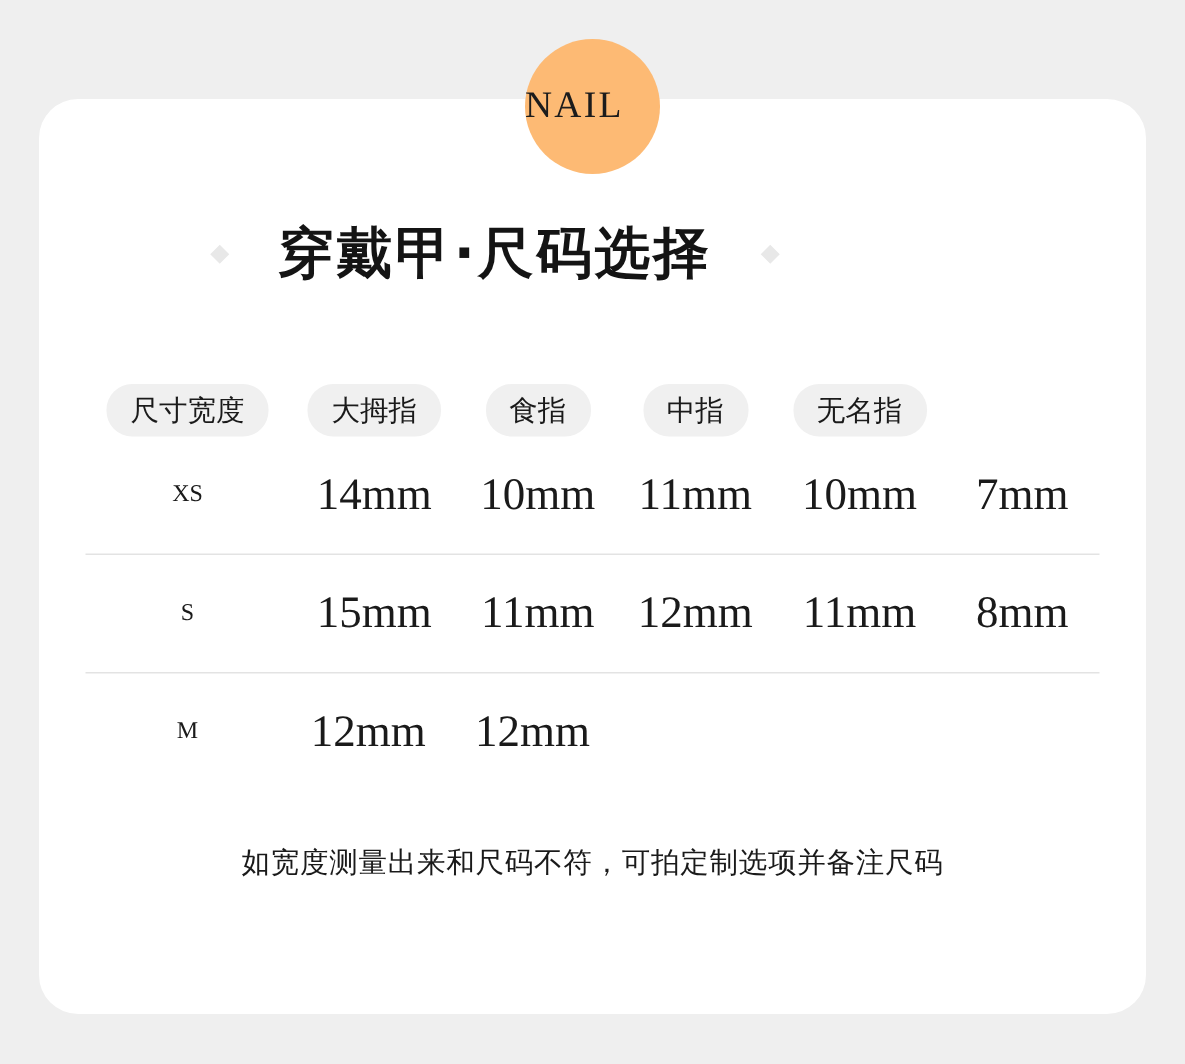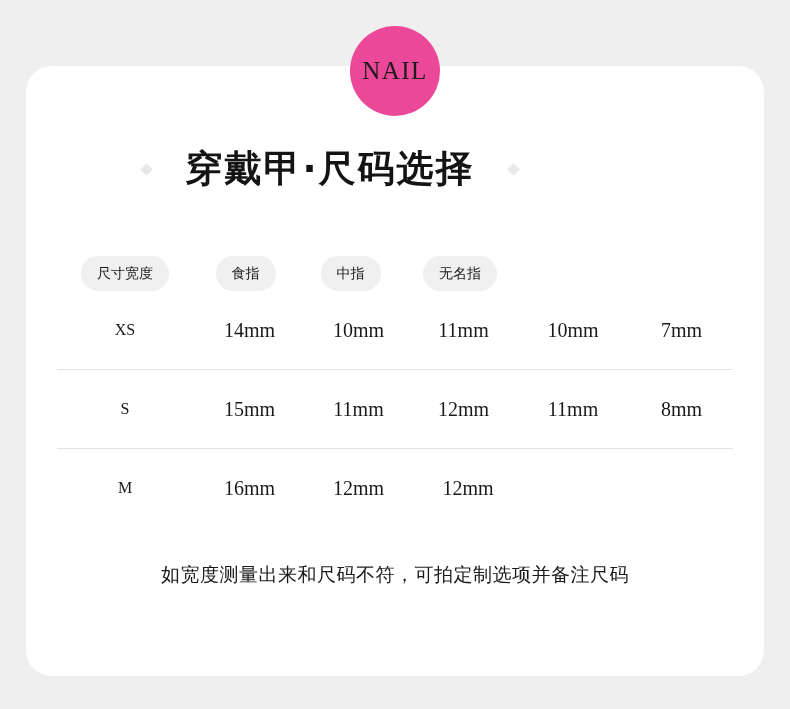--- a/index.html
+++ b/index.html
@@ -27,24 +27,23 @@
     background: #ffffff;
     border-radius: 26px;
   }
   .badge {
     position: absolute;
     left: 350px;
     top: 26px;
     width: 90px;
     height: 90px;
     border-radius: 50%;
-    background: #ec4899;
-    display: flex;
-    align-items: center;
-    justify-content: center;
+    background: #fdba74;
+    display: flex;
+    align-items: center;
     z-index: 5;
   }
   .badge-text {
     font-family: "Liberation Serif", serif;
     font-size: 25px;
     letter-spacing: 1.5px;
     color: #1c1c1c;
   }
   .title-row {
     position: absolute;
@@ -89,42 +88,42 @@
   .pill {
     background: #f0f0f0;
     border-radius: 17px;
     height: 35px;
     display: flex;
     align-items: center;
     justify-content: center;
     padding: 0 16px;
     box-sizing: border-box;
     font-family: "DejaVu Sans", sans-serif;
-    font-size: 14px;
+    font-size: 19px;
     color: #1a1a1a;
     white-space: nowrap;
   }
   .col-0 { width: 136px; }
   .col-1 { width: 113px; }
   .col-2 { width: 105px; align-items: center; }
   .col-3 { width: 105px; align-items: flex-end; }
   .col-4 { width: 114px; }
   .col-5 { width: 103px; }
 
   .body-row {
     display: flex;
     align-items: center;
     height: 78px;
   }
   .cell {
     display: flex;
     align-items: center;
     justify-content: center;
     font-family: "Liberation Serif", serif;
-    font-size: 20px;
+    font-size: 30px;
     color: #1a1a1a;
     white-space: nowrap;
   }
   .cell.label {
     font-size: 16px;
   }
   .divider {
     height: 1px;
     background: #e3e3e3;
     width: 676px;
@@ -157,20 +156,23 @@
     <span class="title">穿戴甲·尺码选择</span>
     <span class="diamond"></span>
   </div>
 
   <div class="table">
 
     <div class="head-row">
       <div class="head-cell col-0">
         <span class="pill">尺寸宽度</span>
       </div>
+      <div class="head-cell col-1">
+        <span class="pill">大拇指</span>
+      </div>
       <div class="head-cell col-2">
         <span class="pill">食指</span>
       </div>
       <div class="head-cell col-3">
         <span class="pill">中指</span>
       </div>
       <div class="head-cell col-4">
         <span class="pill">无名指</span>
       </div>
     </div>
@@ -192,21 +194,20 @@
       <div class="cell col-2">11mm</div>
       <div class="cell col-3">12mm</div>
       <div class="cell col-4">11mm</div>
       <div class="cell col-5">8mm</div>
     </div>
 
     <div class="divider"></div>
 
     <div class="body-row">
       <div class="cell label col-0">M</div>
-      <div class="cell col-1">16mm</div>
       <div class="cell col-2">12mm</div>
       <div class="cell col-4">12mm</div>
     </div>
 
   </div>
 
   <div class="footnote">如宽度测量出来和尺码不符，可拍定制选项并备注尺码</div>
 
 </div>
 

